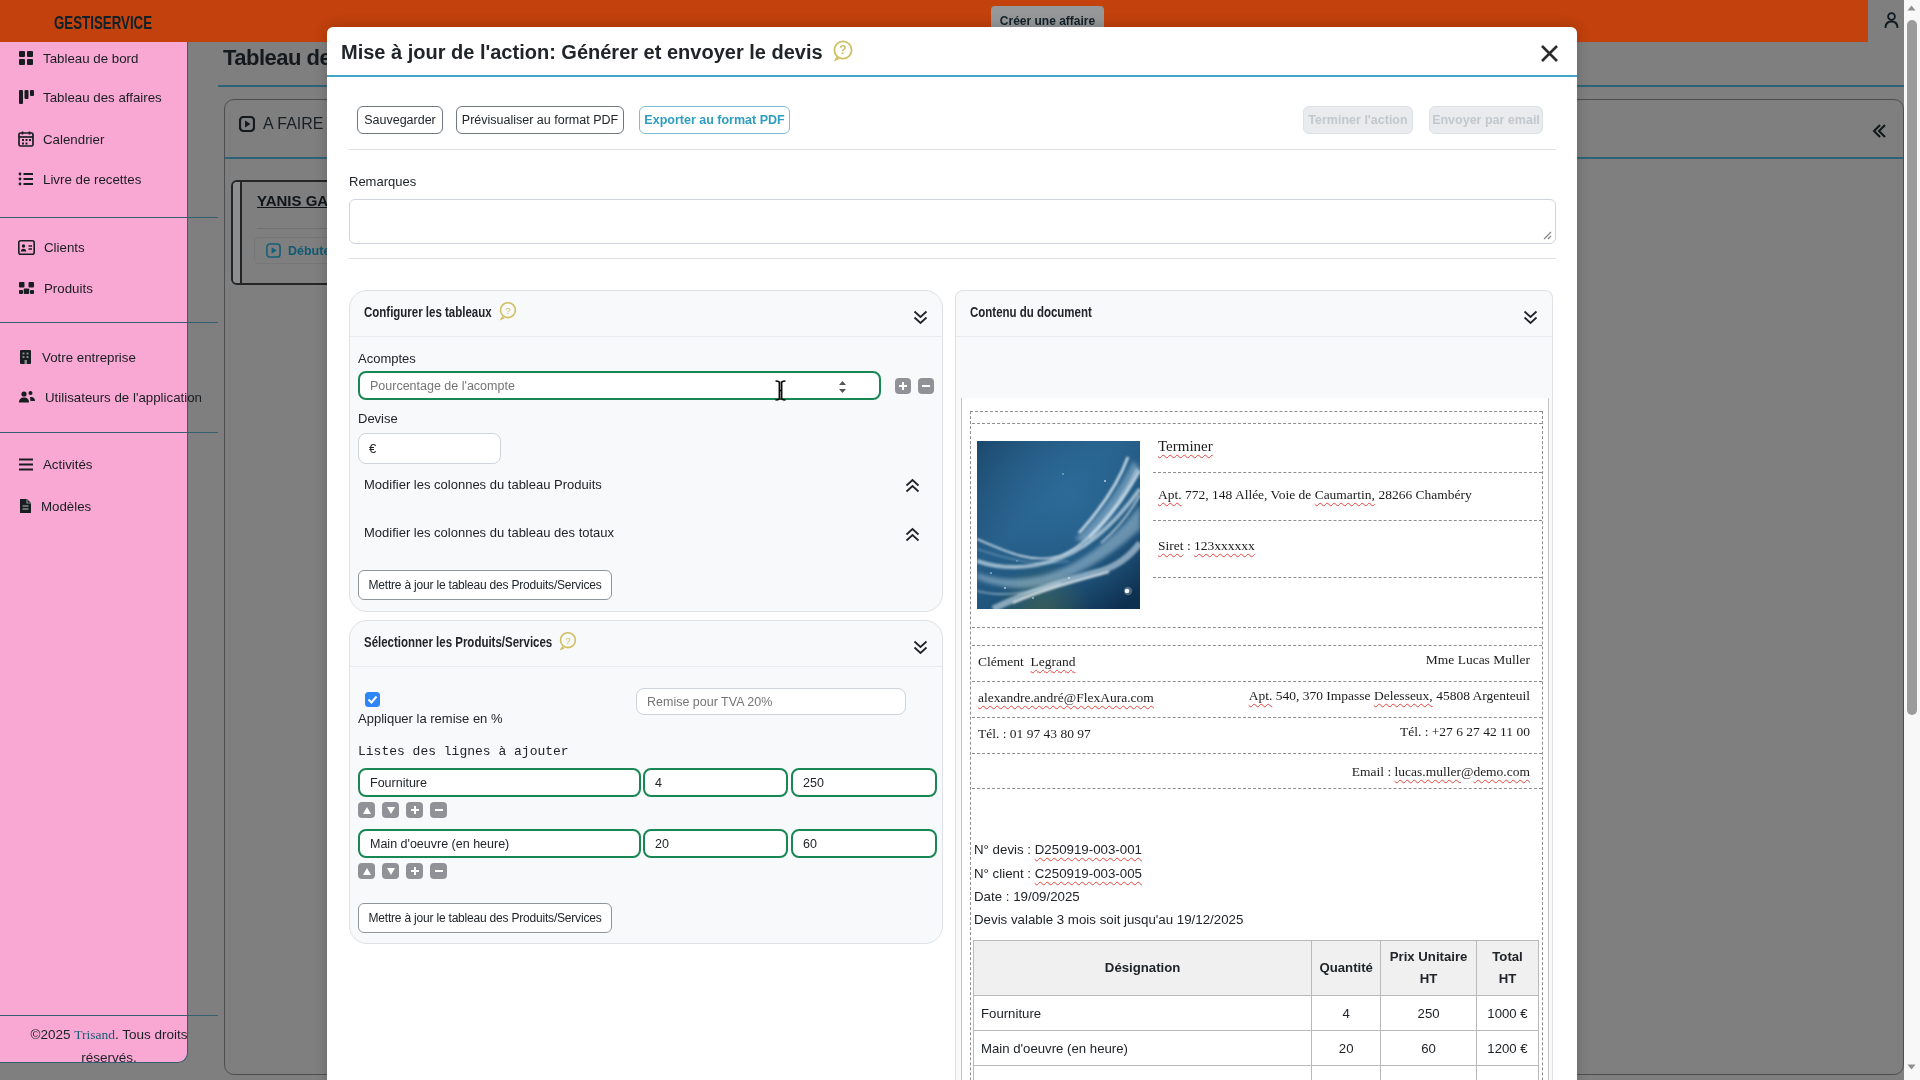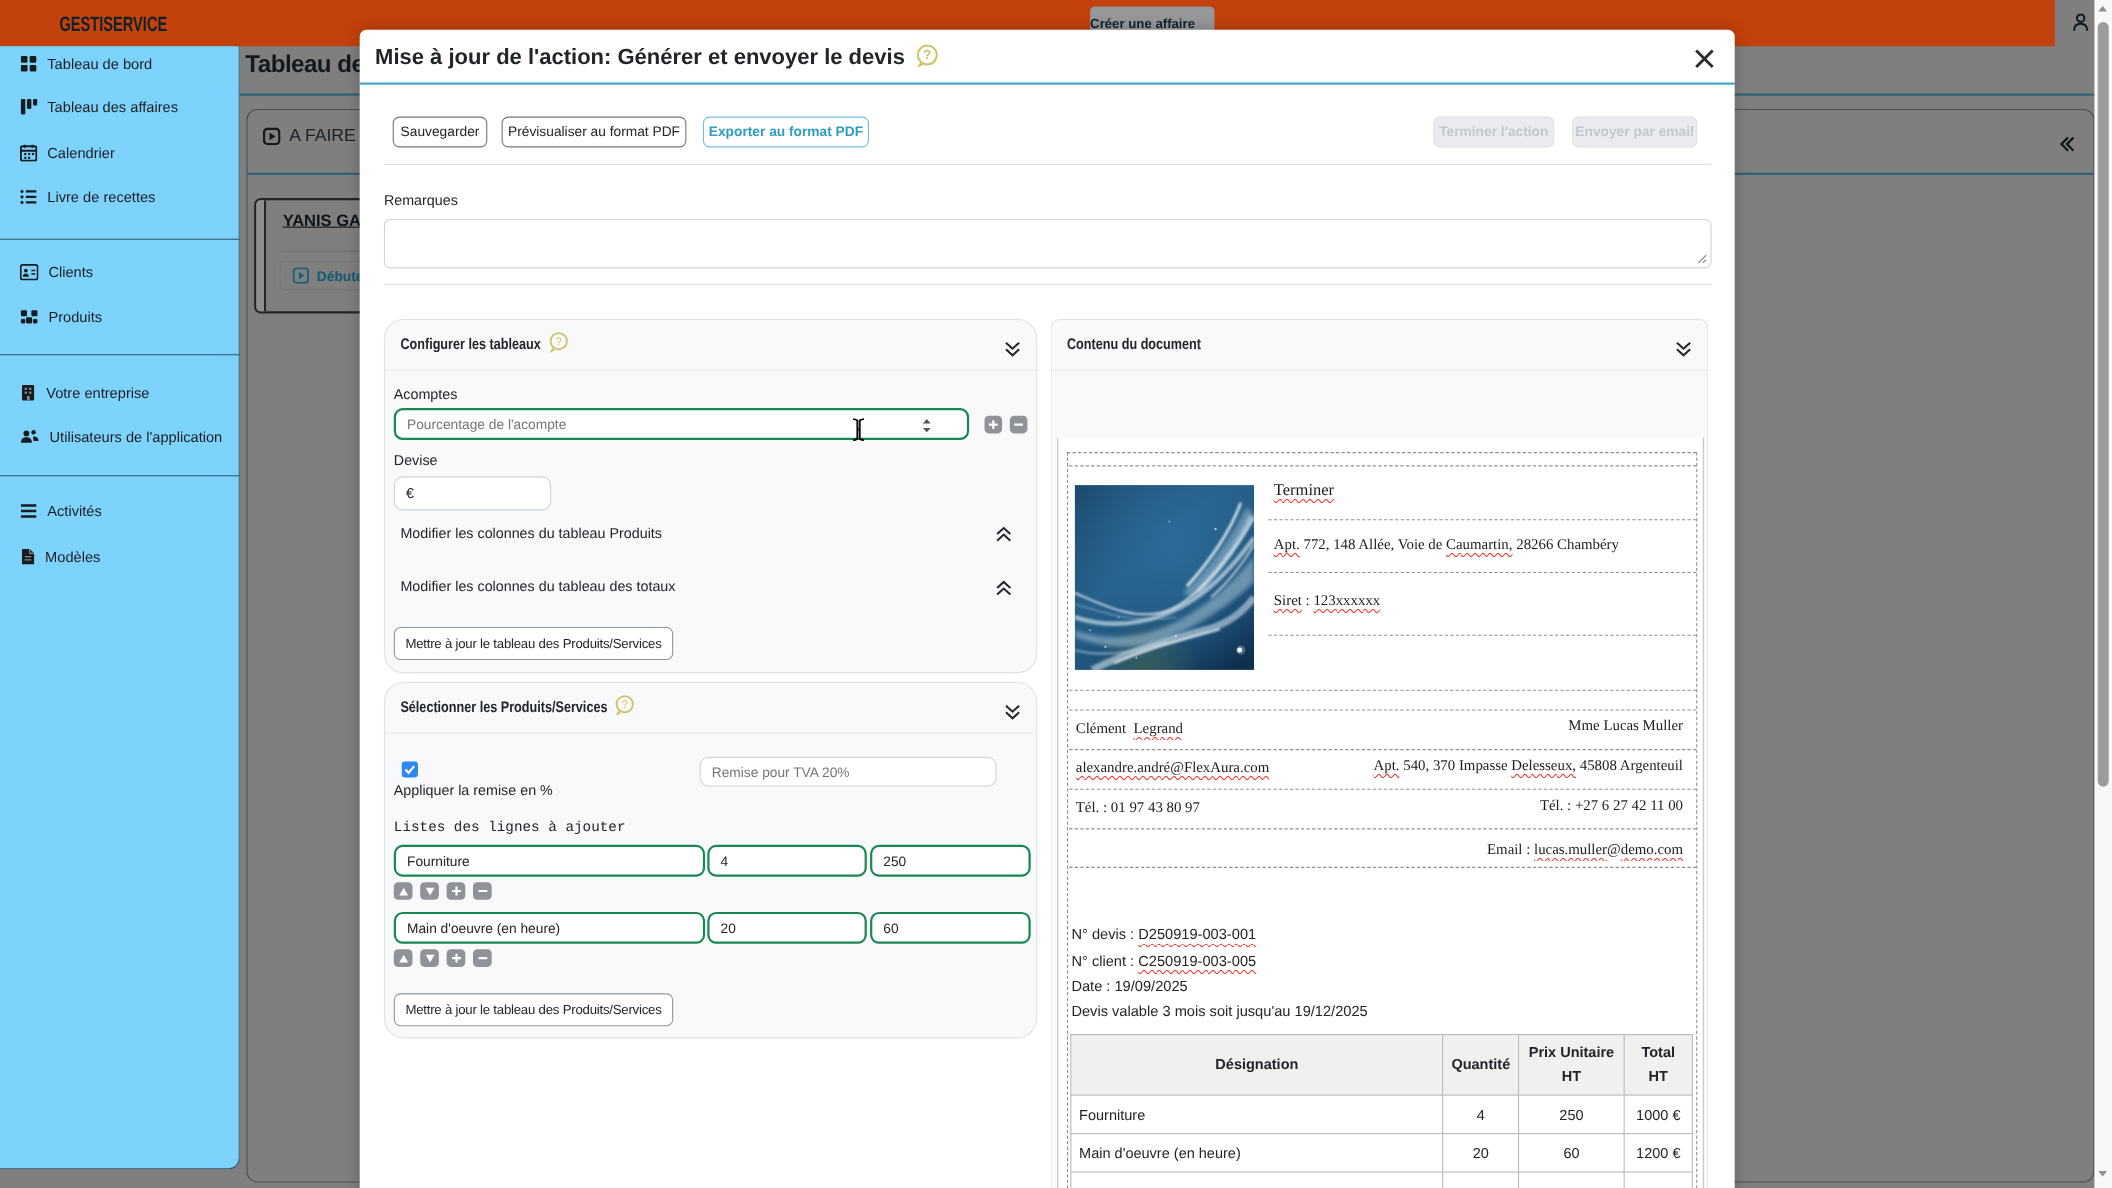--- a/index.html
+++ b/index.html
@@ -3,22 +3,22 @@
 <meta charset="UTF-8">
 <style>
   * { margin:0; padding:0; box-sizing:border-box; }
   html,body { width:1920px; height:1080px; overflow:hidden; }
   body { font-family:"Liberation Sans", sans-serif; position:relative; background:#7f7f7f; }
   .abs { position:absolute; }
 
   
   #topbar { position:absolute; left:0; top:0; width:1868px; height:42px; background:#c2410c; }
   #brand { position:absolute; left:54px; top:12px; font-size:19px; font-weight:bold; color:#0f2129; transform:scaleX(0.70); transform-origin:left center; }
-  #creer { position:absolute; left:991px; top:6px; width:113px; height:30px; background:#969798; border-radius:4px; color:#13222a; font-size:12px; font-weight:bold; text-align:left; line-height:30px; }
-  #sidebar { position:absolute; left:0; top:42px; width:218px; height:1021px; background:#7dd3fc; border-right:1px solid #335f70; border-bottom:1px solid #335f70; border-radius:0 0 10px 0; }
+  #creer { position:absolute; left:991px; top:6px; width:113px; height:30px; background:#969798; border-radius:4px; color:#13222a; font-size:12px; font-weight:bold; text-align:center; line-height:30px; }
+  #sidebar { position:absolute; left:0; top:42px; width:188px; height:1021px; background:#f9a8d4; border-right:1px solid #335f70; border-bottom:1px solid #335f70; border-radius:0 0 10px 0; }
   .sitem { position:absolute; left:18px; height:18px; color:#181d21; font-size:13.3px; display:flex; align-items:center; gap:9px; white-space:nowrap; }
   .sitem svg { flex:0 0 auto; }
   .sdiv { position:absolute; left:0; width:218px; border-top:1px solid #335f70; }
   #sfoot { position:absolute; left:0; top:973px; width:218px; height:64px; border-top:1px solid #335f70; color:#1a2024; font-size:13.5px; text-align:center; padding-top:7px; line-height:23px; }
   #sfoot .tris { color:#175c74; font-family:"Liberation Serif", serif; }
 
   #pgtitle { position:absolute; left:223px; top:45px; font-size:22px; font-weight:bold; color:#14191d; letter-spacing:-0.5px; }
   #afaire { position:absolute; left:224px; top:99px; width:1680px; height:976px; border:1px solid #4c4f51; border-radius:10px; }
   #afhead { position:absolute; left:0; top:0; width:100%; height:59px; border-bottom:2px solid #2e6375; }
   #aftitle { position:absolute; left:14px; top:15px; font-size:16px; color:#181f25; display:flex; align-items:center; gap:8px; }
@@ -147,20 +147,21 @@
       </svg>Utilisateurs de l'application</div>
   <div class="sdiv" style="top:390px"></div>
   <div class="sitem" style="top:413px"><svg width="16" height="13" viewBox="0 0 16 13">
         <path d="M1 1.5 H15 M1 6.5 H15 M1 11.5 H15" stroke="#181d21" stroke-width="2.2"></path>
       </svg>Activités</div>
   <div class="sitem" style="top:455px"><svg width="14" height="16" viewBox="0 0 14 16">
         <path d="M2 1 H9 L13 5 V15 H2 Z" fill="#181d21"></path>
         <path d="M9 1 L9 5 L13 5" fill="none" stroke="#87888a" stroke-width="1.2"></path>
         <path d="M4.5 8 H10.5 M4.5 11 H10.5" stroke="#87888a" stroke-width="1.3"></path>
       </svg>Modèles</div>
+  <div id="sfoot">©2025 <span class="tris">Trisand</span>. Tous droits<br>réservés.</div>
 </div>
 <div id="pgtitle">Tableau des affaires</div>
 <div class="abs" style="left:218px;top:85px;width:1687px;border-top:2px solid #2e6375"></div>
 <div id="afaire">
   <div id="afhead"></div>
   <div id="aftitle"><svg width="16" height="16" viewBox="0 0 16 16">
         <rect x="1" y="1" width="14" height="14" rx="3.5" fill="none" stroke="#14191d" stroke-width="2.2"></rect>
         <path d="M6 4.5 L11.5 8 L6 11.5 Z" fill="#14191d"></path>
       </svg>A FAIRE</div>
   <div id="collapse2"><svg width="15" height="14" viewBox="0 0 15 14">

